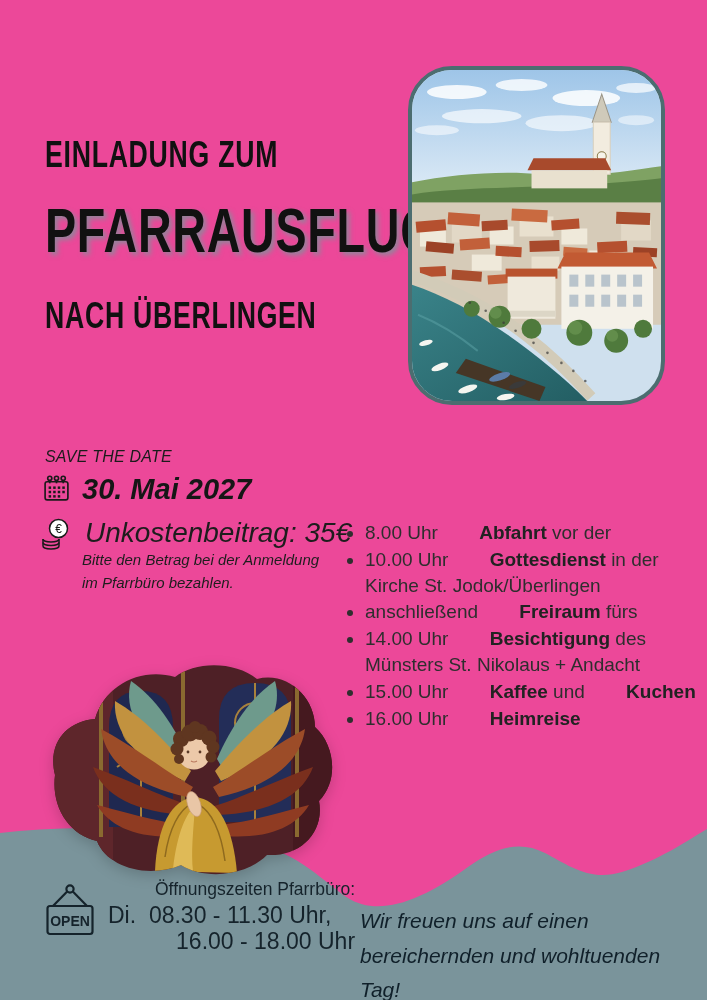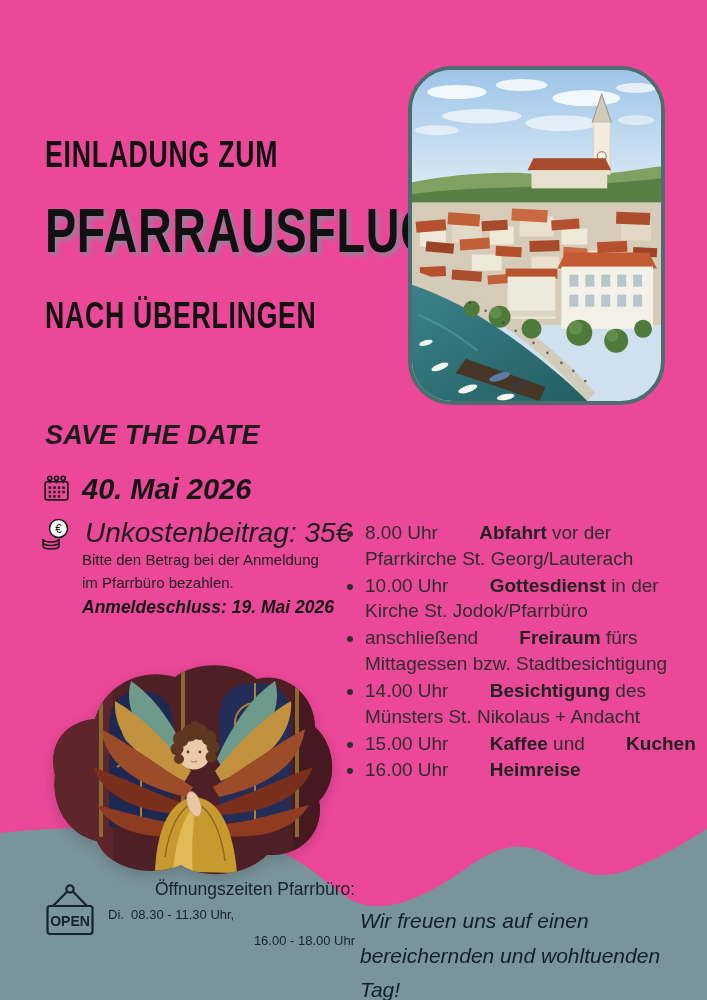--- a/index.html
+++ b/index.html
@@ -14,50 +14,50 @@
       letter-spacing:1px;line-height:1;}
   .hl1{top:137px;font-size:36px;}
   .hl2{top:199px;font-size:63px;text-shadow:4px 3px 6px rgba(122,148,155,.8);}
   .hl3{top:298px;font-size:36px;}
   
   .town-photo{position:absolute;left:408px;top:66px;width:257px;height:339px;
     box-sizing:border-box;border:4px solid var(--photo_border,#4c6d70);
     border-radius:44px;overflow:hidden;background:#cfe0ee;}
   .town-photo svg{display:block;width:100%;height:100%;}
   
-  .std-heading{position:absolute;left:45px;top:420px;font-size:27px;font-weight:700;
+  .std-heading{position:absolute;left:45px;top:448px;font-size:16px;font-weight:400;
     font-style:italic;color:#1b1b1b;letter-spacing:.2px;}
   .cal-icon{position:absolute;left:42px;top:474px;width:29px;height:29px;}
   .date-text{position:absolute;left:82px;top:473px;font-size:29px;font-weight:700;
     font-style:italic;color:#161616;}
   .euro-icon{position:absolute;left:40px;top:517px;width:31px;height:34px;}
   .fee-text{position:absolute;left:85px;top:517px;font-size:28px;font-weight:400;
     font-style:italic;color:#1d1d1d;}
-  .fee-note{position:absolute;left:82px;top:549px;font-size:15px;
+  .fee-note{position:absolute;left:82px;top:549px;font-size:15px;font-style:italic;
     color:#1d1d1d;line-height:1.5;white-space:pre-line;}
   .deadline{position:absolute;left:82px;top:597px;font-size:17.5px;font-weight:700;
     font-style:italic;color:#161616;}
   
   .schedule{position:absolute;left:341px;top:520px;width:345px;margin:0;
     padding:0 0 0 24px;list-style:disc outside;}
   .schedule li{font-size:19px;line-height:1.36;color:var(--body_text,#2e2e2e);
     margin:0 0 1px 0;}
   .schedule li b{color:#222;margin-left:36px;}
   
   .angel-photo{position:absolute;left:43px;top:656px;width:292px;height:224px;z-index:3;
     filter:drop-shadow(0 4px 7px rgba(0,0,0,.18));}
   .angel-photo svg{display:block;width:100%;height:100%;}
   
   .footer-wave{position:absolute;left:0;bottom:0;width:707px;height:180px;z-index:2;}
   .footer-wave path{fill:var(--teal,#7a949b);}
   .footer-content{position:absolute;left:0;bottom:0;width:707px;height:180px;z-index:4;}
   .open-sign{position:absolute;left:44px;top:62px;width:52px;height:58px;}
   .hours{position:absolute;left:108px;top:56px;color:var(--footer_text,#15232b);}
   .hours-title{font-size:17.5px;line-height:26px;white-space:pre;margin-left:47px;}
-  .hours-line{font-size:13px;line-height:26px;white-space:pre;}
+  .hours-line{font-size:23px;line-height:26px;white-space:pre;}
   .hours-line.indent{padding-left:39px;text-align:right;}
   .closing{position:absolute;left:360px;top:84px;width:310px;font-size:21px;
     font-style:italic;color:#10202a;line-height:1.65;white-space:pre-line;}
 </style>
 </head>
 <body style="--teal: #7a949b; --photo_border: #4c6d70; --headline_color: #111111; --body_text: #2e2e2e; --footer_text: #15232b;">
 
 <div class="flyer">
 
   <div class="hl hl1">EINLADUNG ZUM</div>
@@ -203,42 +203,41 @@
         <rect x="19.6" y="12" width="2.4" height="2.4"></rect>
       <rect x="6.4" y="16.2" width="2.4" height="2.4"></rect>
         <rect x="10.8" y="16.2" width="2.4" height="2.4"></rect>
         <rect x="15.2" y="16.2" width="2.4" height="2.4"></rect>
         <rect x="19.6" y="16.2" width="2.4" height="2.4"></rect>
       <rect x="6.4" y="20.4" width="2.4" height="2.4"></rect>
         <rect x="10.8" y="20.4" width="2.4" height="2.4"></rect>
         <rect x="15.2" y="20.4" width="2.4" height="2.4"></rect>
     </g>
   </svg>
-  <div class="date-text">40. Mai 2026</div>
+  <div class="date-text">30. Mai 2027</div>
 
   <svg class="euro-icon" viewBox="0 0 31 34">
     <g stroke="#1a1a1a" stroke-width="1.5" fill="none">
       <path d="M3,22 a8,3 0 0 0 16,0"></path>
       <path d="M3,25.5 a8,3 0 0 0 16,0"></path>
       <path d="M3,29 a8,3 0 0 0 16,0"></path>
       <line x1="3" y1="22" x2="3" y2="29"></line>
         <line x1="19" y1="22" x2="19" y2="29"></line>
       <circle cx="18.5" cy="11.5" r="9" fill="#ffffff"></circle>
     </g>
     <text x="18.5" y="15.8" font-size="12" text-anchor="middle" fill="#1a1a1a" font-family="Liberation Sans, sans-serif">€</text>
   </svg>
   <div class="fee-text">Unkostenbeitrag: 35€</div>
   <div class="fee-note">Bitte den Betrag bei der Anmeldung
 im Pfarrbüro bezahlen.</div>
-  <div class="deadline">Anmeldeschluss: 19. Mai 2026</div>
 
   <ul class="schedule">
-      <li><span>8.00 Uhr </span><b>Abfahrt</b><span> vor der</span><br><span>Pfarrkirche St. Georg/Lauterach</span></li>
-      <li><span>10.00 Uhr </span><b>Gottesdienst</b><span> in der</span><br><span>Kirche St. Jodok/Pfarrbüro</span></li>
-      <li><span>anschließend </span><b>Freiraum</b><span> fürs</span><br><span>Mittagessen bzw. Stadtbesichtigung</span></li>
+      <li><span>8.00 Uhr </span><b>Abfahrt</b><span> vor der</span><br></li>
+      <li><span>10.00 Uhr </span><b>Gottesdienst</b><span> in der</span><br><span>Kirche St. Jodok/Überlingen</span></li>
+      <li><span>anschließend </span><b>Freiraum</b><span> fürs</span><br></li>
       <li><span>14.00 Uhr </span><b>Besichtigung</b><span> des</span><br><span>Münsters St. Nikolaus + Andacht</span></li>
       <li><span>15.00 Uhr </span><b>Kaffee</b><span> und </span><b>Kuchen</b></li>
       <li><span>16.00 Uhr </span><b>Heimreise</b></li>
     </ul>
 
   <div class="angel-photo">
     <svg viewBox="0 0 292 222">
       <defs>
         <clipPath id="blob">
           <path d="M12,118 C4,86 24,64 52,62 C62,28 98,10 132,20 C152,4 192,4 214,22 C244,14 272,40 272,70 C292,88 296,124 276,144 C282,176 256,200 224,198 C204,218 164,224 138,208 C104,222 64,210 54,184 C26,178 8,150 12,118 Z"></path>

